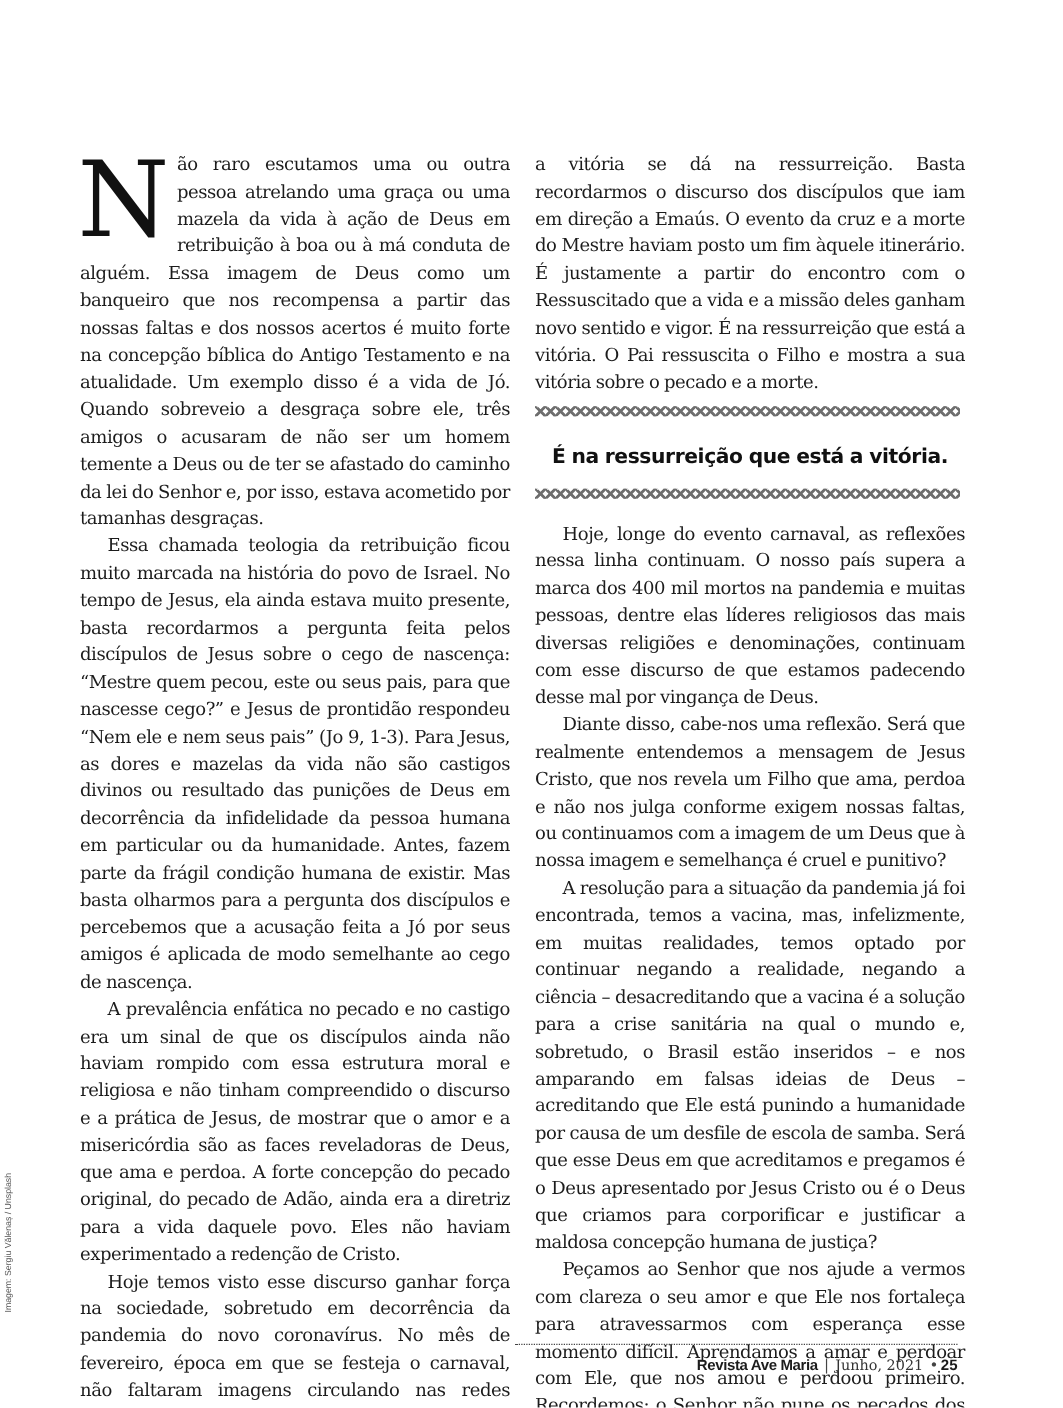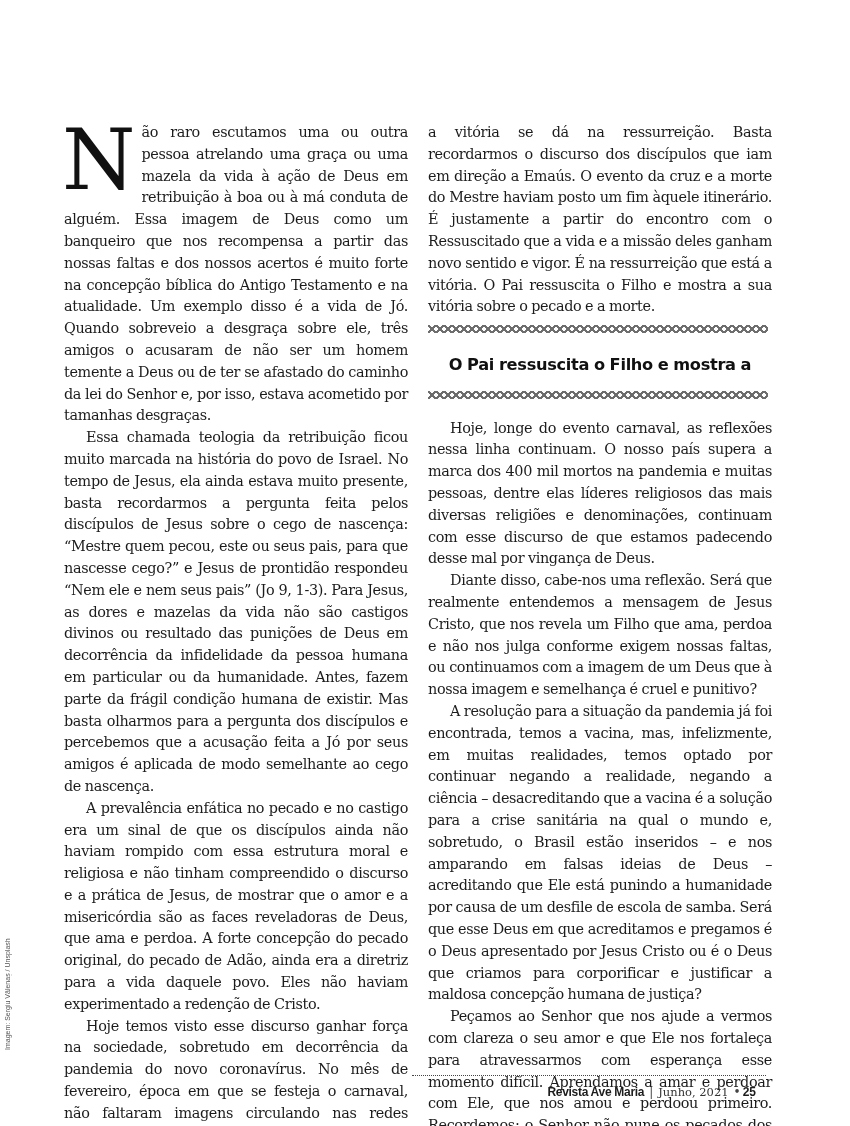--- a/index.html
+++ b/index.html
@@ -13,21 +13,21 @@
   .dropcap { float:left; font-family:"DejaVu Serif", serif; font-size:84px; line-height:64px; margin:6px 6px 0 -2px; color:#111; letter-spacing:0; }
   .diamonds { height:12px; width:340px; margin:5px 0 3px 0; background-image:
       linear-gradient(45deg, transparent 40%, #555 40%, #555 52%, transparent 52%),
       linear-gradient(-45deg, transparent 40%, #555 40%, #555 52%, transparent 52%),
       linear-gradient(135deg, transparent 40%, #555 40%, #555 52%, transparent 52%),
       linear-gradient(-135deg, transparent 40%, #555 40%, #555 52%, transparent 52%);
     background-size:8px 8px; background-position:0 2px; background-repeat:repeat-x; opacity:0.85; }
   .pullquote { font-family:"DejaVu Sans", sans-serif; font-weight:bold; font-size:16.2px; line-height:21.5px; text-align:center; letter-spacing:-0.3px; padding:16px 0 8px 0; color:#111; }
   .credit { position:absolute; left:4px; top:1050px; transform-origin:0 0; transform:rotate(-90deg); font-family:"Liberation Sans", sans-serif; font-size:7px; color:#555; white-space:nowrap; }
   .footer-rule { position:absolute; left:412px; top:1075px; width:354px; border-top:1px dotted #444; }
-  .footer { position:absolute; right:94px; top:1085px; font-size:12px; white-space:nowrap; }
+  .footer { position:absolute; right:84px; top:1085px; font-size:12px; white-space:nowrap; }
   .footer .mag { font-family:"Liberation Sans", sans-serif; font-weight:bold; font-stretch:condensed; letter-spacing:-0.3px; }
   .footer .sep { font-family:"DejaVu Serif", serif; color:#444; margin:0 5px; }
   .footer .date { font-family:"DejaVu Serif", serif; color:#333; font-size:11.5px; }
   .footer .num { font-family:"Liberation Sans", sans-serif; font-weight:bold; }
 </style>
 </head>
 <body>
 
 <div class="page">
 
@@ -35,21 +35,21 @@
     <p class="first"><span class="dropcap">N</span><span>ão raro escutamos uma ou outra pessoa atrelando uma graça ou uma mazela da vida à ação de Deus em retribuição à boa ou à má conduta de alguém. Essa imagem de Deus como um banqueiro que nos recompensa a partir das nossas faltas e dos nossos acertos é muito forte na concepção bíblica do Antigo Testamento e na atualidade. Um exemplo disso é a vida de Jó. Quando sobreveio a desgraça sobre ele, três amigos o acusaram de não ser um homem temente a Deus ou de ter se afastado do caminho da lei do Senhor e, por isso, estava acometido por tamanhas desgraças.</span></p>
     <p>Essa chamada teologia da retribuição ficou muito marcada na história do povo de Israel. No tempo de Jesus, ela ainda estava muito presente, basta recordarmos a pergunta feita pelos discípulos de Jesus sobre o cego de nascença: “Mestre quem pecou, este ou seus pais, para que nascesse cego?” e Jesus de prontidão respondeu “Nem ele e nem seus pais” (Jo 9, 1-3). Para Jesus, as dores e mazelas da vida não são castigos divinos ou resultado das punições de Deus em decorrência da infidelidade da pessoa humana em particular ou da humanidade. Antes, fazem parte da frágil condição humana de existir. Mas basta olharmos para a pergunta dos discípulos e percebemos que a acusação feita a Jó por seus amigos é aplicada de modo semelhante ao cego de nascença.</p>
     <p>A prevalência enfática no pecado e no castigo era um sinal de que os discípulos ainda não haviam rompido com essa estrutura moral e religiosa e não tinham compreendido o discurso e a prática de Jesus, de mostrar que o amor e a misericórdia são as faces reveladoras de Deus, que ama e perdoa. A forte concepção do pecado original, do pecado de Adão, ainda era a diretriz para a vida daquele povo. Eles não haviam experimentado a redenção de Cristo.</p>
     <p>Hoje temos visto esse discurso ganhar força na sociedade, sobretudo em decorrência da pandemia do novo coronavírus. No mês de fevereiro, época em que se festeja o carnaval, não faltaram imagens circulando nas redes sociais falando da pandemia como uma vingança de Deus por, no ano anterior, uma escola de samba ter representado, no desfile, Jesus Cristo sendo açoitado. Sobre esse fato em particular é importante dizer que a cruz é a derrota do Cristo e</p>
   </div>
 
   <div class="col col-right">
     <p class="first">a vitória se dá na ressurreição. Basta recordarmos o discurso dos discípulos que iam em direção a Emaús. O evento da cruz e a morte do Mestre haviam posto um fim àquele itinerário. É justamente a partir do encontro com o Ressuscitado que a vida e a missão deles ganham novo sentido e vigor. É na ressurreição que está a vitória. O Pai ressuscita o Filho e mostra a sua vitória sobre o pecado e a morte.</p>
     <div class="diamonds"></div>
     <div class="pullquote">
-      <div>O Pai ressuscita o Filho e mostra a</div>
+      <div>É na ressurreição que está a vitória.</div>
     </div>
     <div class="diamonds"></div>
     <div style="height:14px"></div>
     <p>Hoje, longe do evento carnaval, as reflexões nessa linha continuam. O nosso país supera a marca dos 400 mil mortos na pandemia e muitas pessoas, dentre elas líderes religiosos das mais diversas religiões e denominações, continuam com esse discurso de que estamos padecendo desse mal por vingança de Deus.</p>
     <p>Diante disso, cabe-nos uma reflexão. Será que realmente entendemos a mensagem de Jesus Cristo, que nos revela um Filho que ama, perdoa e não nos julga conforme exigem nossas faltas, ou continuamos com a imagem de um Deus que à nossa imagem e semelhança é cruel e punitivo?</p>
     <p>A resolução para a situação da pandemia já foi encontrada, temos a vacina, mas, infelizmente, em muitas realidades, temos optado por continuar negando a realidade, negando a ciência – desacreditando que a vacina é a solução para a crise sanitária na qual o mundo e, sobretudo, o Brasil estão inseridos – e nos amparando em falsas ideias de Deus – acreditando que Ele está punindo a humanidade por causa de um desfile de escola de samba. Será que esse Deus em que acreditamos e pregamos é o Deus apresentado por Jesus Cristo ou é o Deus que criamos para corporificar e justificar a maldosa concepção humana de justiça?</p>
     <p><span>Peçamos ao Senhor que nos ajude a vermos com clareza o seu amor e que Ele nos fortaleça para atravessarmos com esperança esse momento difícil. Aprendamos a amar e perdoar com Ele, que nos amou e perdoou primeiro. Recordemos: o Senhor não pune os pecados dos pais nos filhos e não nos julga como exigem nossas faltas.</span></p>
   </div>
 
   <div class="credit">Imagem: Sergiu Vălenaș / Unsplash</div>

